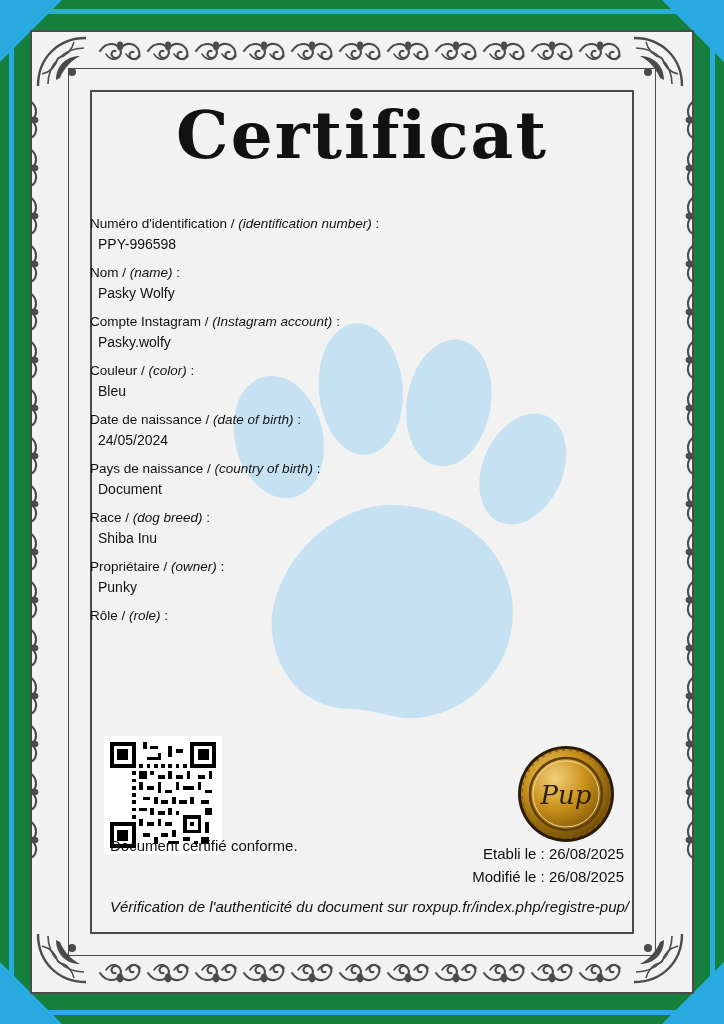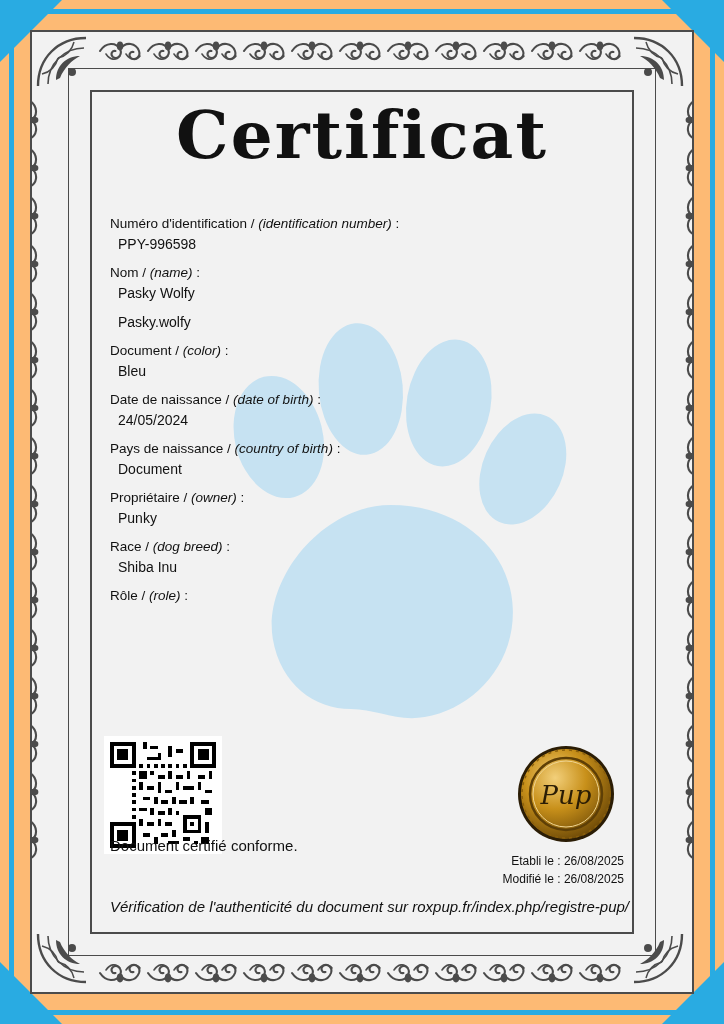--- a/index.html
+++ b/index.html
@@ -5,21 +5,21 @@
   * { box-sizing: border-box; }
   html, body {
     margin: 0; padding: 0;
     width: 724px; height: 1024px;
     background: #ffffff;
     font-family: "Liberation Sans", sans-serif;
   }
   #page {
     position: relative;
     width: 724px; height: 1024px;
-    background: #fdba74;
+    background: #15803d;
     overflow: hidden;
   }
 
   
   .corner {
     position: absolute;
     width: 0; height: 0;
     border-style: solid;
   }
   .corner-tl {
@@ -104,21 +104,20 @@
     height: 420px;
     z-index: 0;
   }
   .paw svg { width: 100%; height: 100%; }
 
   
   .fields {
     position: relative;
     z-index: 2;
     margin-top: 48px;
-    padding-left: 20px;
   }
   .field { margin-bottom: 12px; }
   .field-label {
     font-size: 13.5px;
     color: #111;
     line-height: 1.2;
   }
   .field-label .en {
     font-style: italic;
   }
@@ -153,21 +152,21 @@
     text-align: center;
   }
   .seal svg { width: 100%; height: 100%; }
 
   
   .dates {
     position: absolute;
     right: 10px;
     bottom: 44px;
     text-align: right;
-    font-size: 12px;
+    font-size: 15px;
     color: #111;
     line-height: 1.5;
     z-index: 3;
   }
 
   
   .footer {
     position: absolute;
     left: 20px;
     bottom: 14px;
@@ -319,26 +318,31 @@
       <div class="field">
         <div class="field-label">
           <span>Nom /</span>
           <span class="en">(name)</span>
           <span>:</span>
         </div>
         <div class="field-value">Pasky Wolfy</div>
       </div>
 
       <div class="field">
+        <div class="field-label">
+          <span>Compte Instagram /</span>
+          <span class="en">(Instagram account)</span>
+          <span>:</span>
+        </div>
         <div class="field-value">Pasky.wolfy</div>
       </div>
 
       <div class="field">
         <div class="field-label">
-          <span>Document /</span>
+          <span>Couleur /</span>
           <span class="en">(color)</span>
           <span>:</span>
         </div>
         <div class="field-value">Bleu</div>
       </div>
 
       <div class="field">
         <div class="field-label">
           <span>Date de naissance /</span>
           <span class="en">(date of birth)</span>
@@ -351,34 +355,34 @@
         <div class="field-label">
           <span>Pays de naissance /</span>
           <span class="en">(country of birth)</span>
           <span>:</span>
         </div>
         <div class="field-value">Document</div>
       </div>
 
       <div class="field">
         <div class="field-label">
+          <span>Race /</span>
+          <span class="en">(dog breed)</span>
+          <span>:</span>
+        </div>
+        <div class="field-value">Shiba Inu</div>
+      </div>
+
+      <div class="field">
+        <div class="field-label">
           <span>Propriétaire /</span>
           <span class="en">(owner)</span>
           <span>:</span>
         </div>
         <div class="field-value">Punky</div>
-      </div>
-
-      <div class="field">
-        <div class="field-label">
-          <span>Race /</span>
-          <span class="en">(dog breed)</span>
-          <span>:</span>
-        </div>
-        <div class="field-value">Shiba Inu</div>
       </div>
 
       <div class="field">
         <div class="field-label">
           <span>Rôle /</span>
           <span class="en">(role)</span>
           <span>:</span>
         </div>
         <div class="field-value"></div>
       </div>

